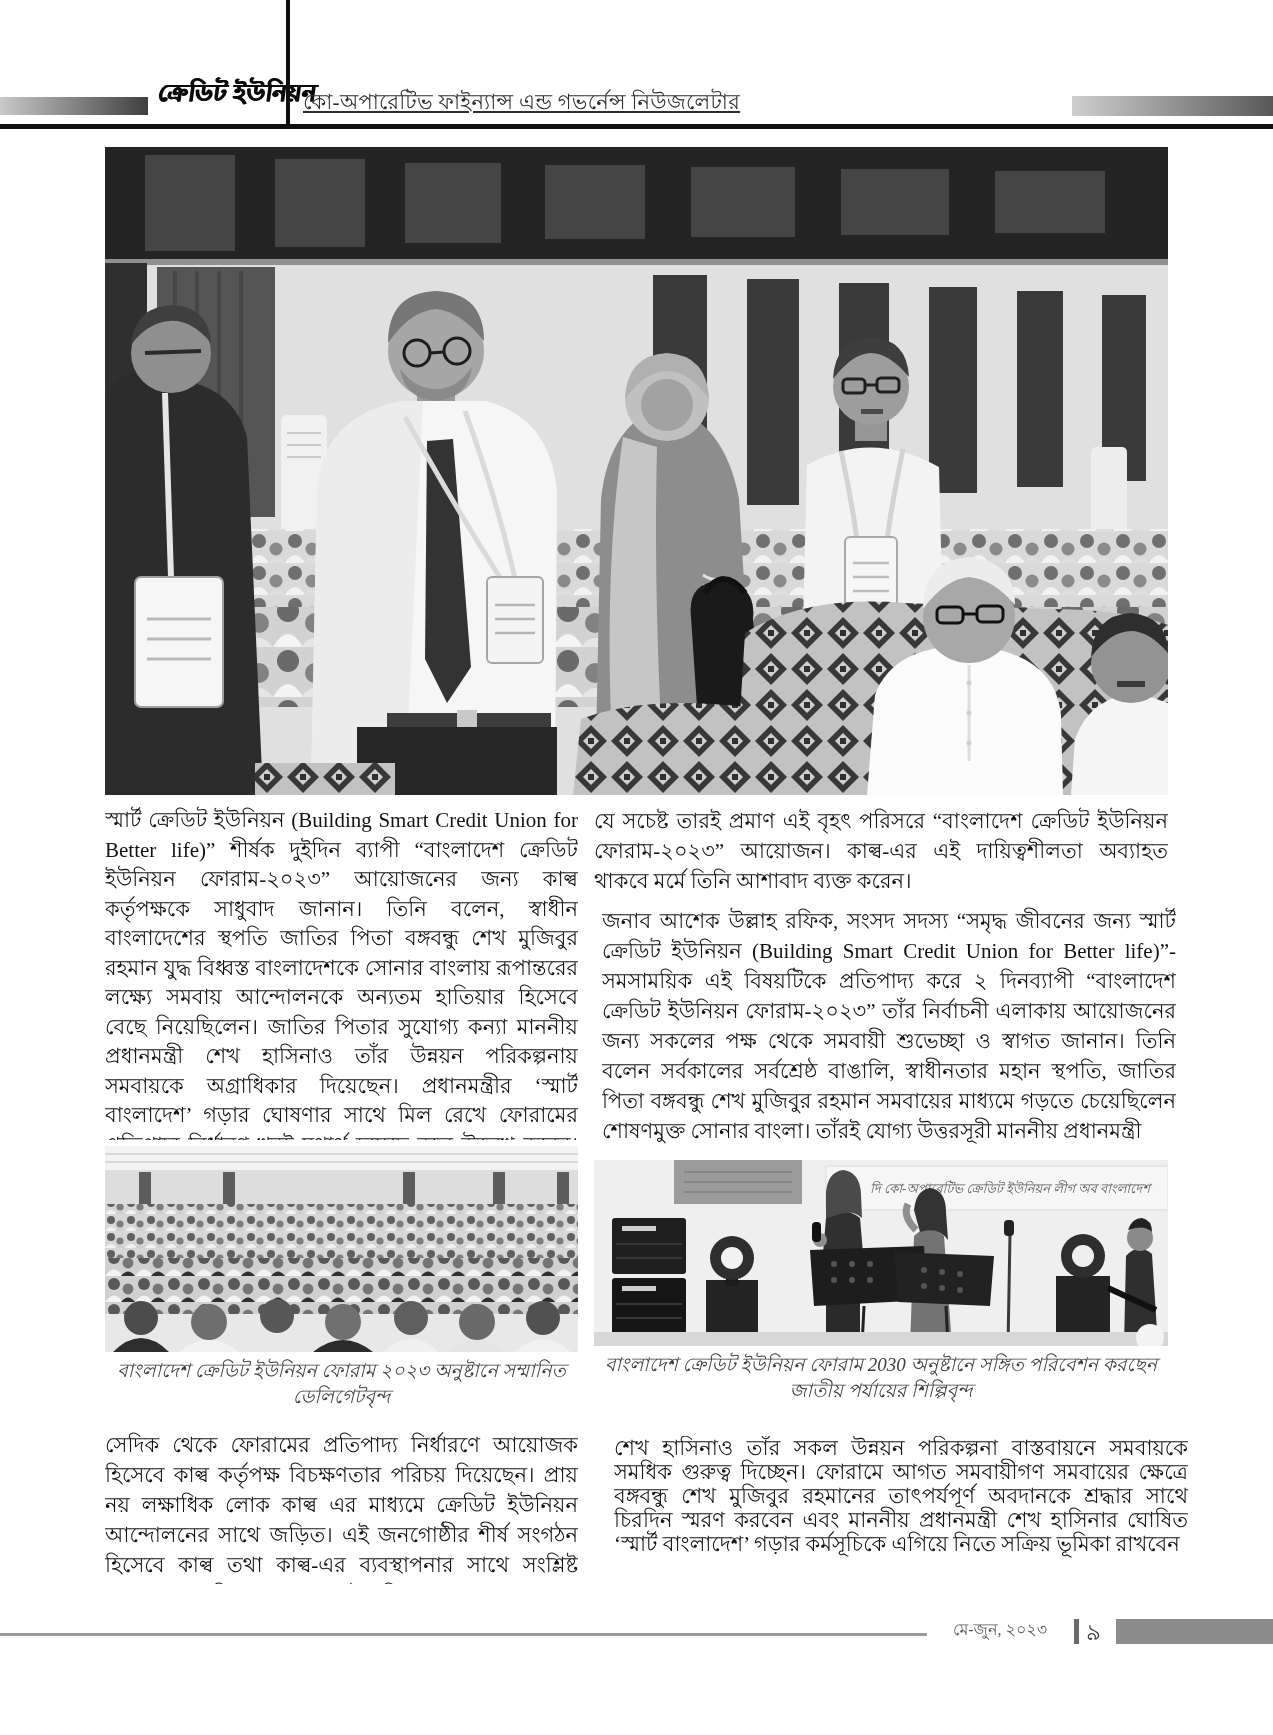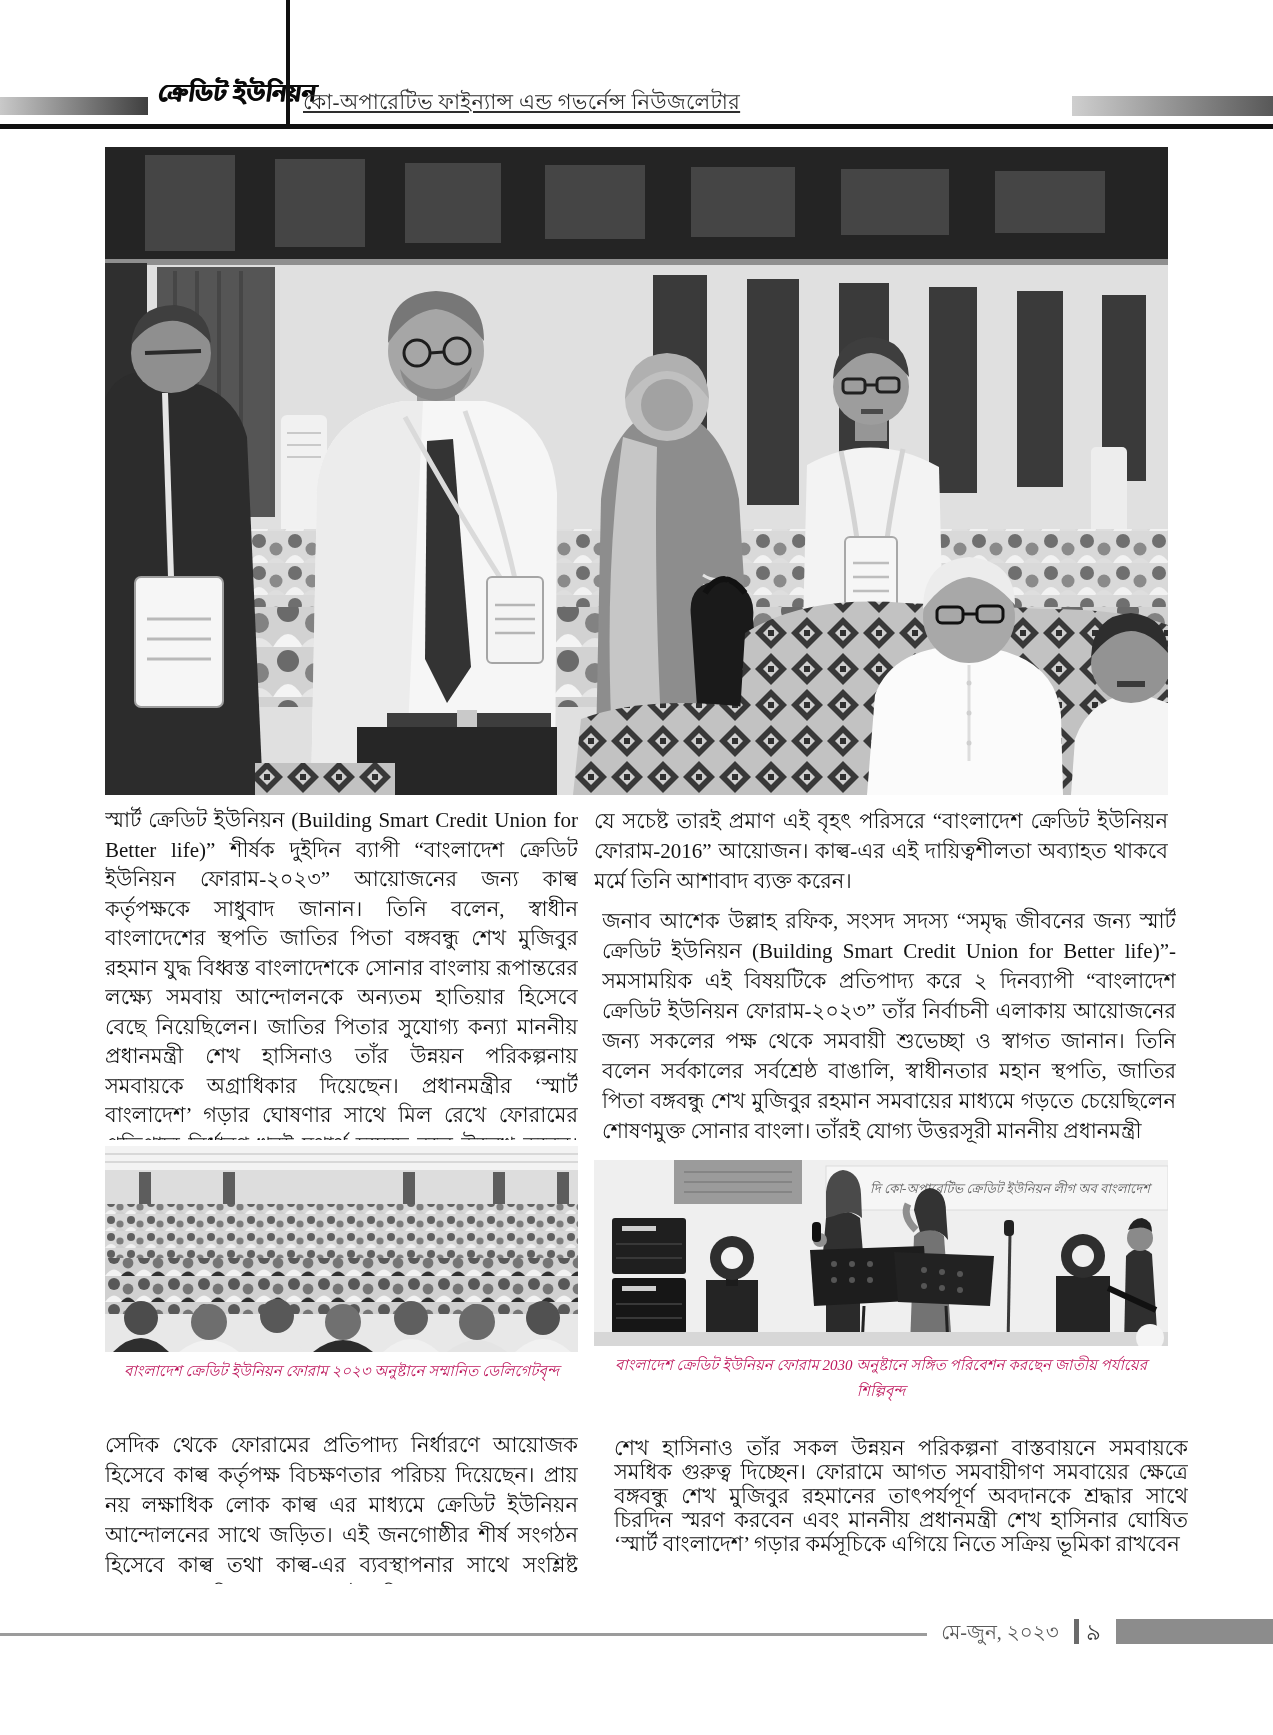--- a/index.html
+++ b/index.html
@@ -19,26 +19,26 @@
   .main-photo{left:105px;top:147px;width:1063px;height:648px;}
   .left-photo{left:105px;top:1146px;width:473px;height:206px;}
   .right-photo{left:594px;top:1160px;width:574px;height:186px;}
   
   .para{position:absolute;text-align:justify;font-size:21px;line-height:29.5px;color:#131313;overflow:hidden;}
   #lp1{left:105px;top:806px;width:473px;height:334px;}
   #rp1{left:594px;top:806px;width:574px;height:96px;line-height:30px;}
   #rp2{left:594px;top:906px;width:574px;height:248px;line-height:30px;margin-left:8px;}
   #lp2{left:105px;top:1430px;width:473px;height:154px;line-height:30px;}
   #rp3{left:614px;top:1436px;width:574px;height:154px;line-height:24px;}
-  .caption{position:absolute;text-align:center;font-style:italic;font-size:15px;line-height:26px;color:#be185d;}
+  .caption{position:absolute;text-align:center;font-style:italic;font-size:19px;line-height:26px;color:#404040;}
   #lcap{left:105px;top:1358px;width:473px;}
   #rcap{left:594px;top:1352px;width:574px;}
   
   .footer-line{left:0;top:1633px;width:927px;height:3px;background:#9b9b9b;}
-  .footer-date{left:940px;top:1617px;width:120px;font-size:20px;color:#5a5a5a;text-align:center;}
+  .footer-date{left:940px;top:1617px;width:120px;font-size:16px;color:#5a5a5a;text-align:center;}
   .footer-sep{left:1074px;top:1619px;width:5px;height:25px;background:#6b6b6b;}
   .footer-num{left:1086px;top:1614px;font-size:23px;color:#3c3c3c;}
   .footer-bar{left:1116px;top:1619px;width:157px;height:25px;background:#8c8c8c;}
 </style>
 </head>
 <body>
 
 <div class="page">
 
   <div class="abs hbar-left"></div>
@@ -237,21 +237,21 @@
 
     <g>
       <path d="M966 648 L970 592 Q986 548 1034 546 L1063 556 L1063 648 Z" fill="#f5f5f5"></path>
       <circle cx="1026" cy="516" r="40" fill="#939393"></circle>
       <path d="M986 510 Q988 468 1026 466 Q1063 470 1063 506 Q1044 484 1026 484 Q1006 484 986 510 Z" fill="#2e2e2e"></path>
       <rect x="1012" y="534" width="28" height="6" fill="#3a3a3a"></rect>
     </g>
   </svg>
 
   <div class="para" id="lp1">স্মার্ট ক্রেডিট ইউনিয়ন (Building Smart Credit Union for Better life)” শীর্ষক দুইদিন ব্যাপী “বাংলাদেশ ক্রেডিট ইউনিয়ন ফোরাম-২০২৩” আয়োজনের জন্য কাল্ব কর্তৃপক্ষকে সাধুবাদ জানান। তিনি বলেন, স্বাধীন বাংলাদেশের স্থপতি জাতির পিতা বঙ্গবন্ধু শেখ মুজিবুর রহমান যুদ্ধ বিধ্বস্ত বাংলাদেশকে সোনার বাংলায় রূপান্তরের লক্ষ্যে সমবায় আন্দোলনকে অন্যতম হাতিয়ার হিসেবে বেছে নিয়েছিলেন। জাতির পিতার সুযোগ্য কন্যা মাননীয় প্রধানমন্ত্রী শেখ হাসিনাও তাঁর উন্নয়ন পরিকল্পনায় সমবায়কে অগ্রাধিকার দিয়েছেন। প্রধানমন্ত্রীর ‘স্মার্ট বাংলাদেশ’ গড়ার ঘোষণার সাথে মিল রেখে ফোরামের প্রতিপাদ্য নির্ধারণ খুবই যথার্থ হয়েছে বলে উল্লেখ করেন। স্মার্ট সিটিজেন, স্মার্ট সোসাইট, স্মার্ট ইকোনমি, স্মার্ট গভর্নমেন্ট হচ্ছে স্মার্ট বাংলাদেশ গড়ার মূল লক্ষ্য।</div>
-  <div class="para" id="rp1">যে সচেষ্ট তারই প্রমাণ এই বৃহৎ পরিসরে “বাংলাদেশ ক্রেডিট ইউনিয়ন ফোরাম-2016” আয়োজন। কাল্ব-এর এই দায়িত্বশীলতা অব্যাহত থাকবে মর্মে তিনি আশাবাদ ব্যক্ত করেন।</div>
+  <div class="para" id="rp1">যে সচেষ্ট তারই প্রমাণ এই বৃহৎ পরিসরে “বাংলাদেশ ক্রেডিট ইউনিয়ন ফোরাম-২০২৩” আয়োজন। কাল্ব-এর এই দায়িত্বশীলতা অব্যাহত থাকবে মর্মে তিনি আশাবাদ ব্যক্ত করেন।</div>
   <div class="para" id="rp2">জনাব আশেক উল্লাহ রফিক, সংসদ সদস্য “সমৃদ্ধ জীবনের জন্য স্মার্ট ক্রেডিট ইউনিয়ন (Building Smart Credit Union for Better life)”- সমসাময়িক এই বিষয়টিকে প্রতিপাদ্য করে ২ দিনব্যাপী “বাংলাদেশ ক্রেডিট ইউনিয়ন ফোরাম-২০২৩” তাঁর নির্বাচনী এলাকায় আয়োজনের জন্য সকলের পক্ষ থেকে সমবায়ী শুভেচ্ছা ও স্বাগত জানান। তিনি বলেন সর্বকালের সর্বশ্রেষ্ঠ বাঙালি, স্বাধীনতার মহান স্থপতি, জাতির পিতা বঙ্গবন্ধু শেখ মুজিবুর রহমান সমবায়ের মাধ্যমে গড়তে চেয়েছিলেন শোষণমুক্ত সোনার বাংলা। তাঁরই যোগ্য উত্তরসূরী মাননীয় প্রধানমন্ত্রী</div>
 
   <svg class="abs left-photo" viewBox="0 0 473 206" preserveAspectRatio="none">
     <rect width="473" height="206" fill="#e8e8e8"></rect>
     <g>
       <rect width="473" height="24" fill="#f3f3f3"></rect>
       <g stroke="#d8d8d8" stroke-width="2">
           <line x1="0" y1="8" x2="473" y2="8"></line>
           <line x1="0" y1="16" x2="473" y2="16"></line>
         </g>

